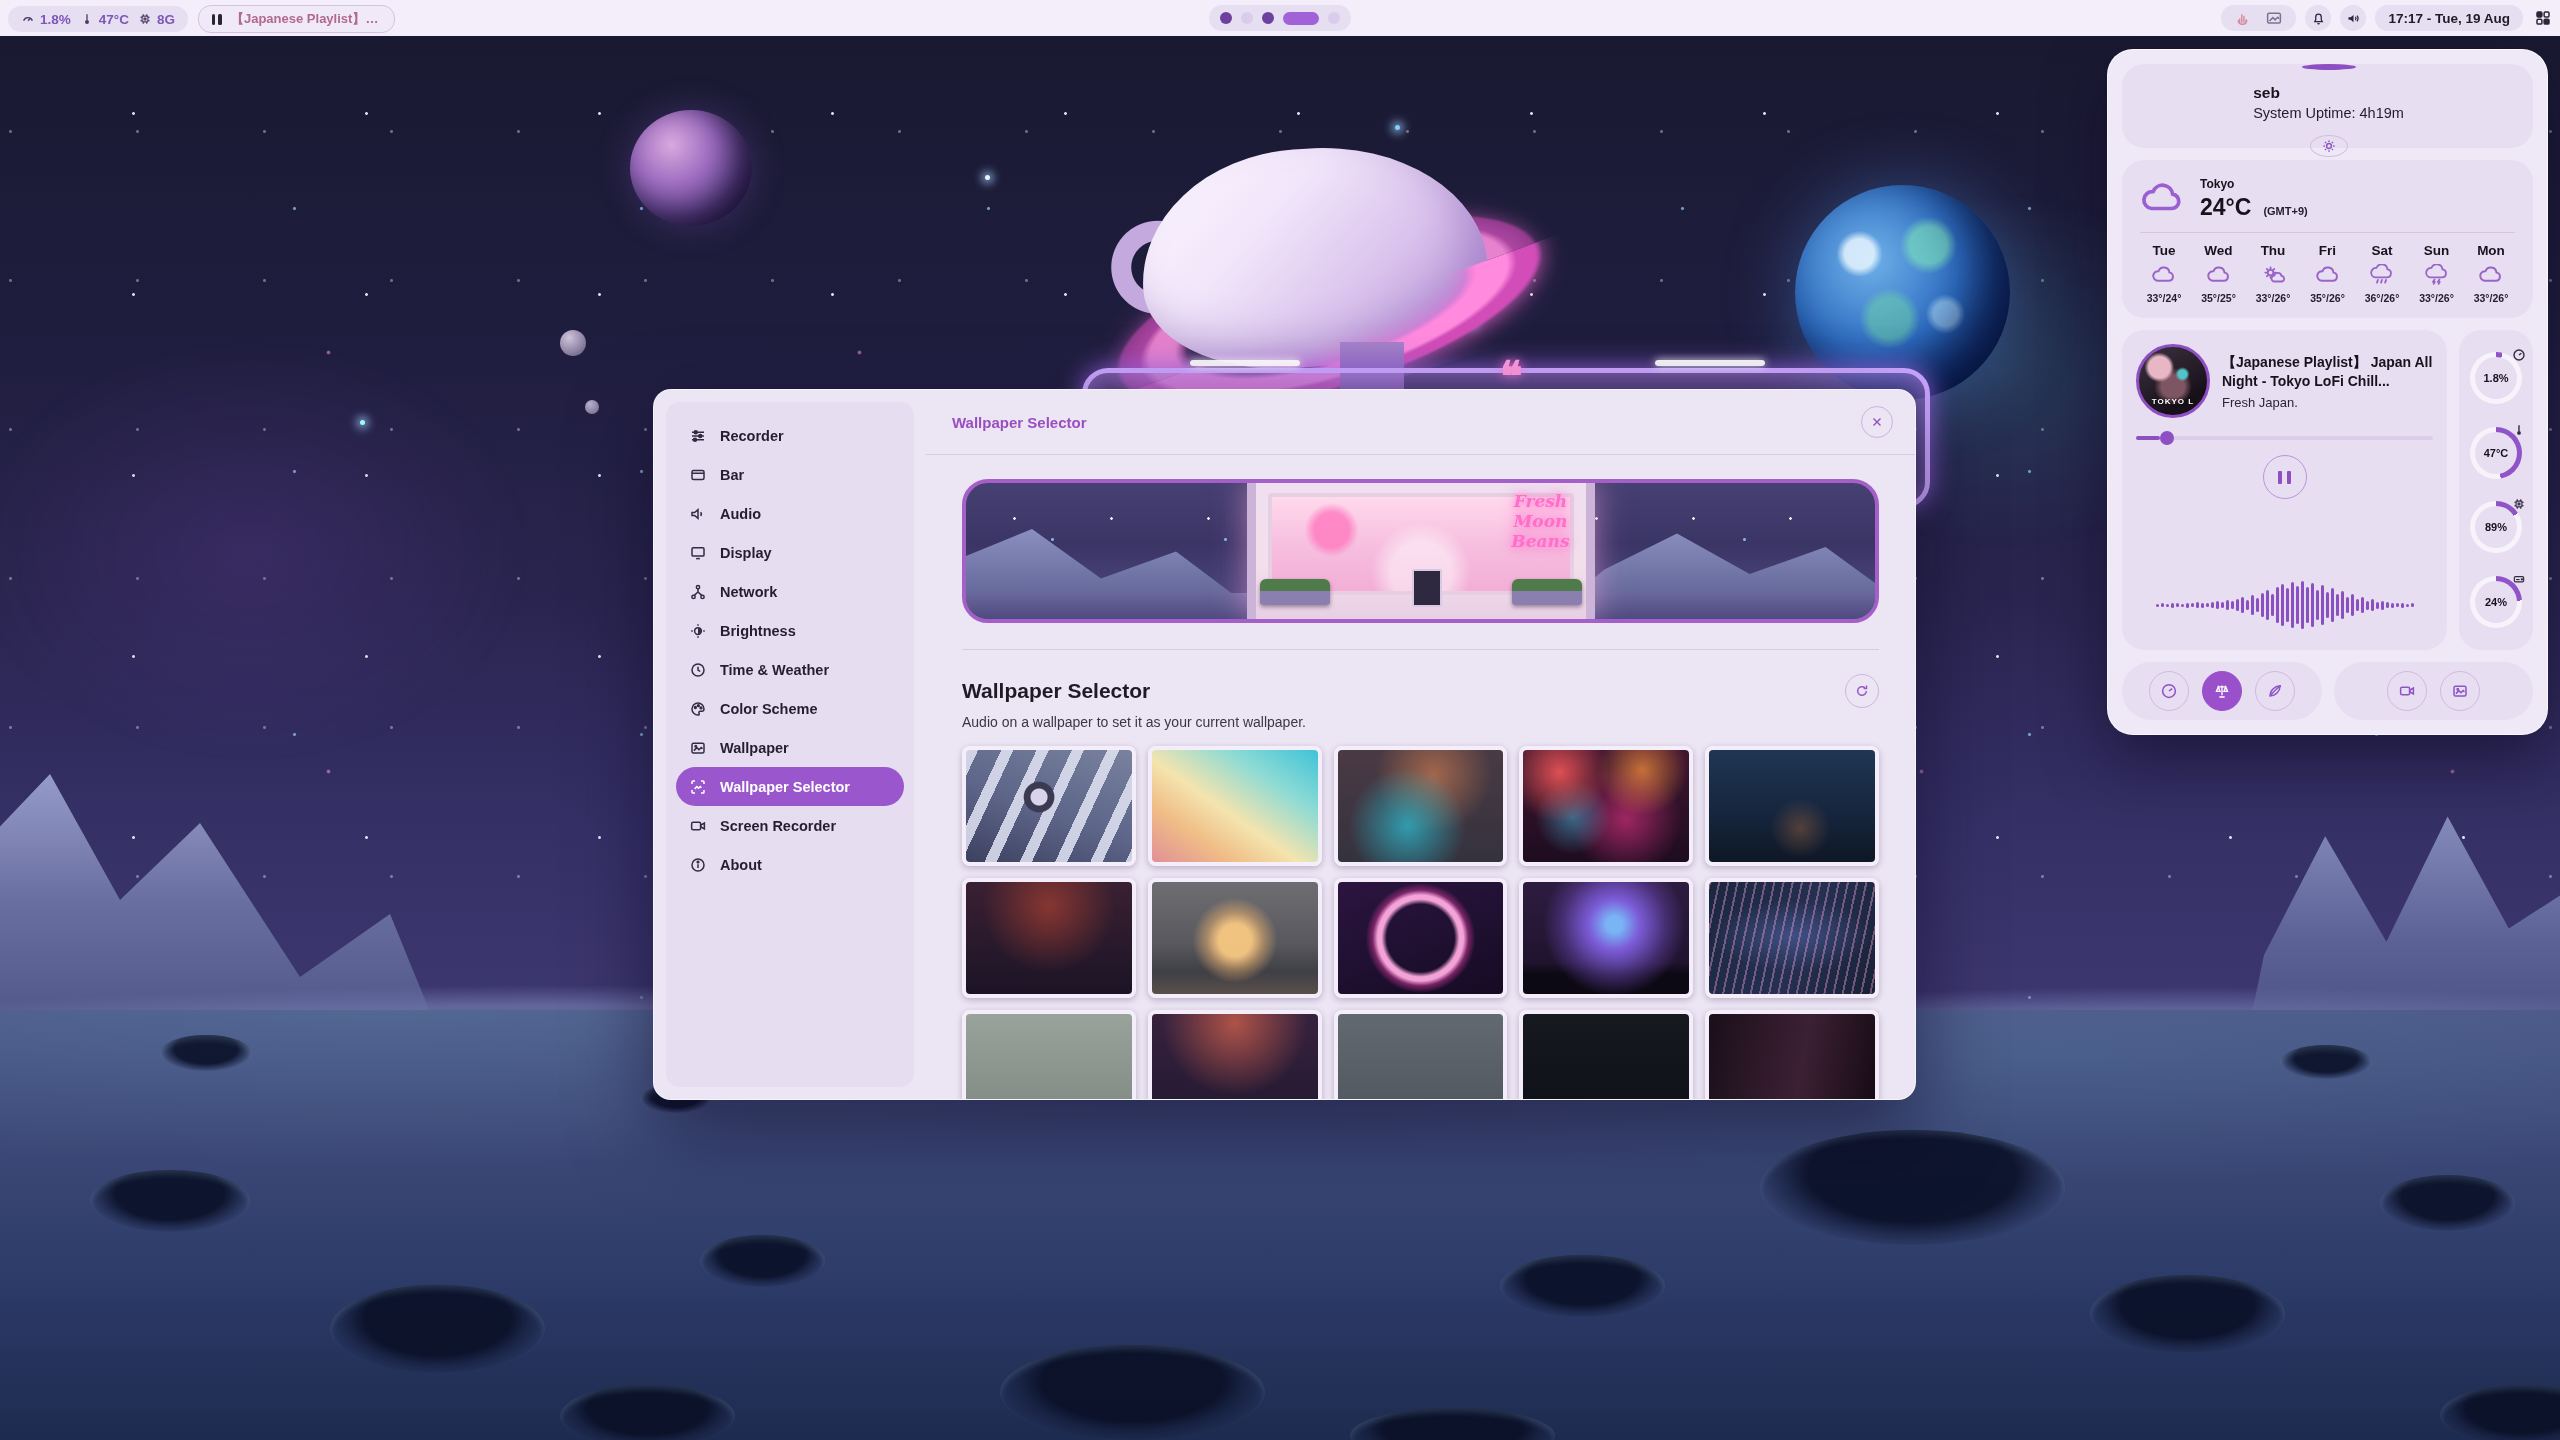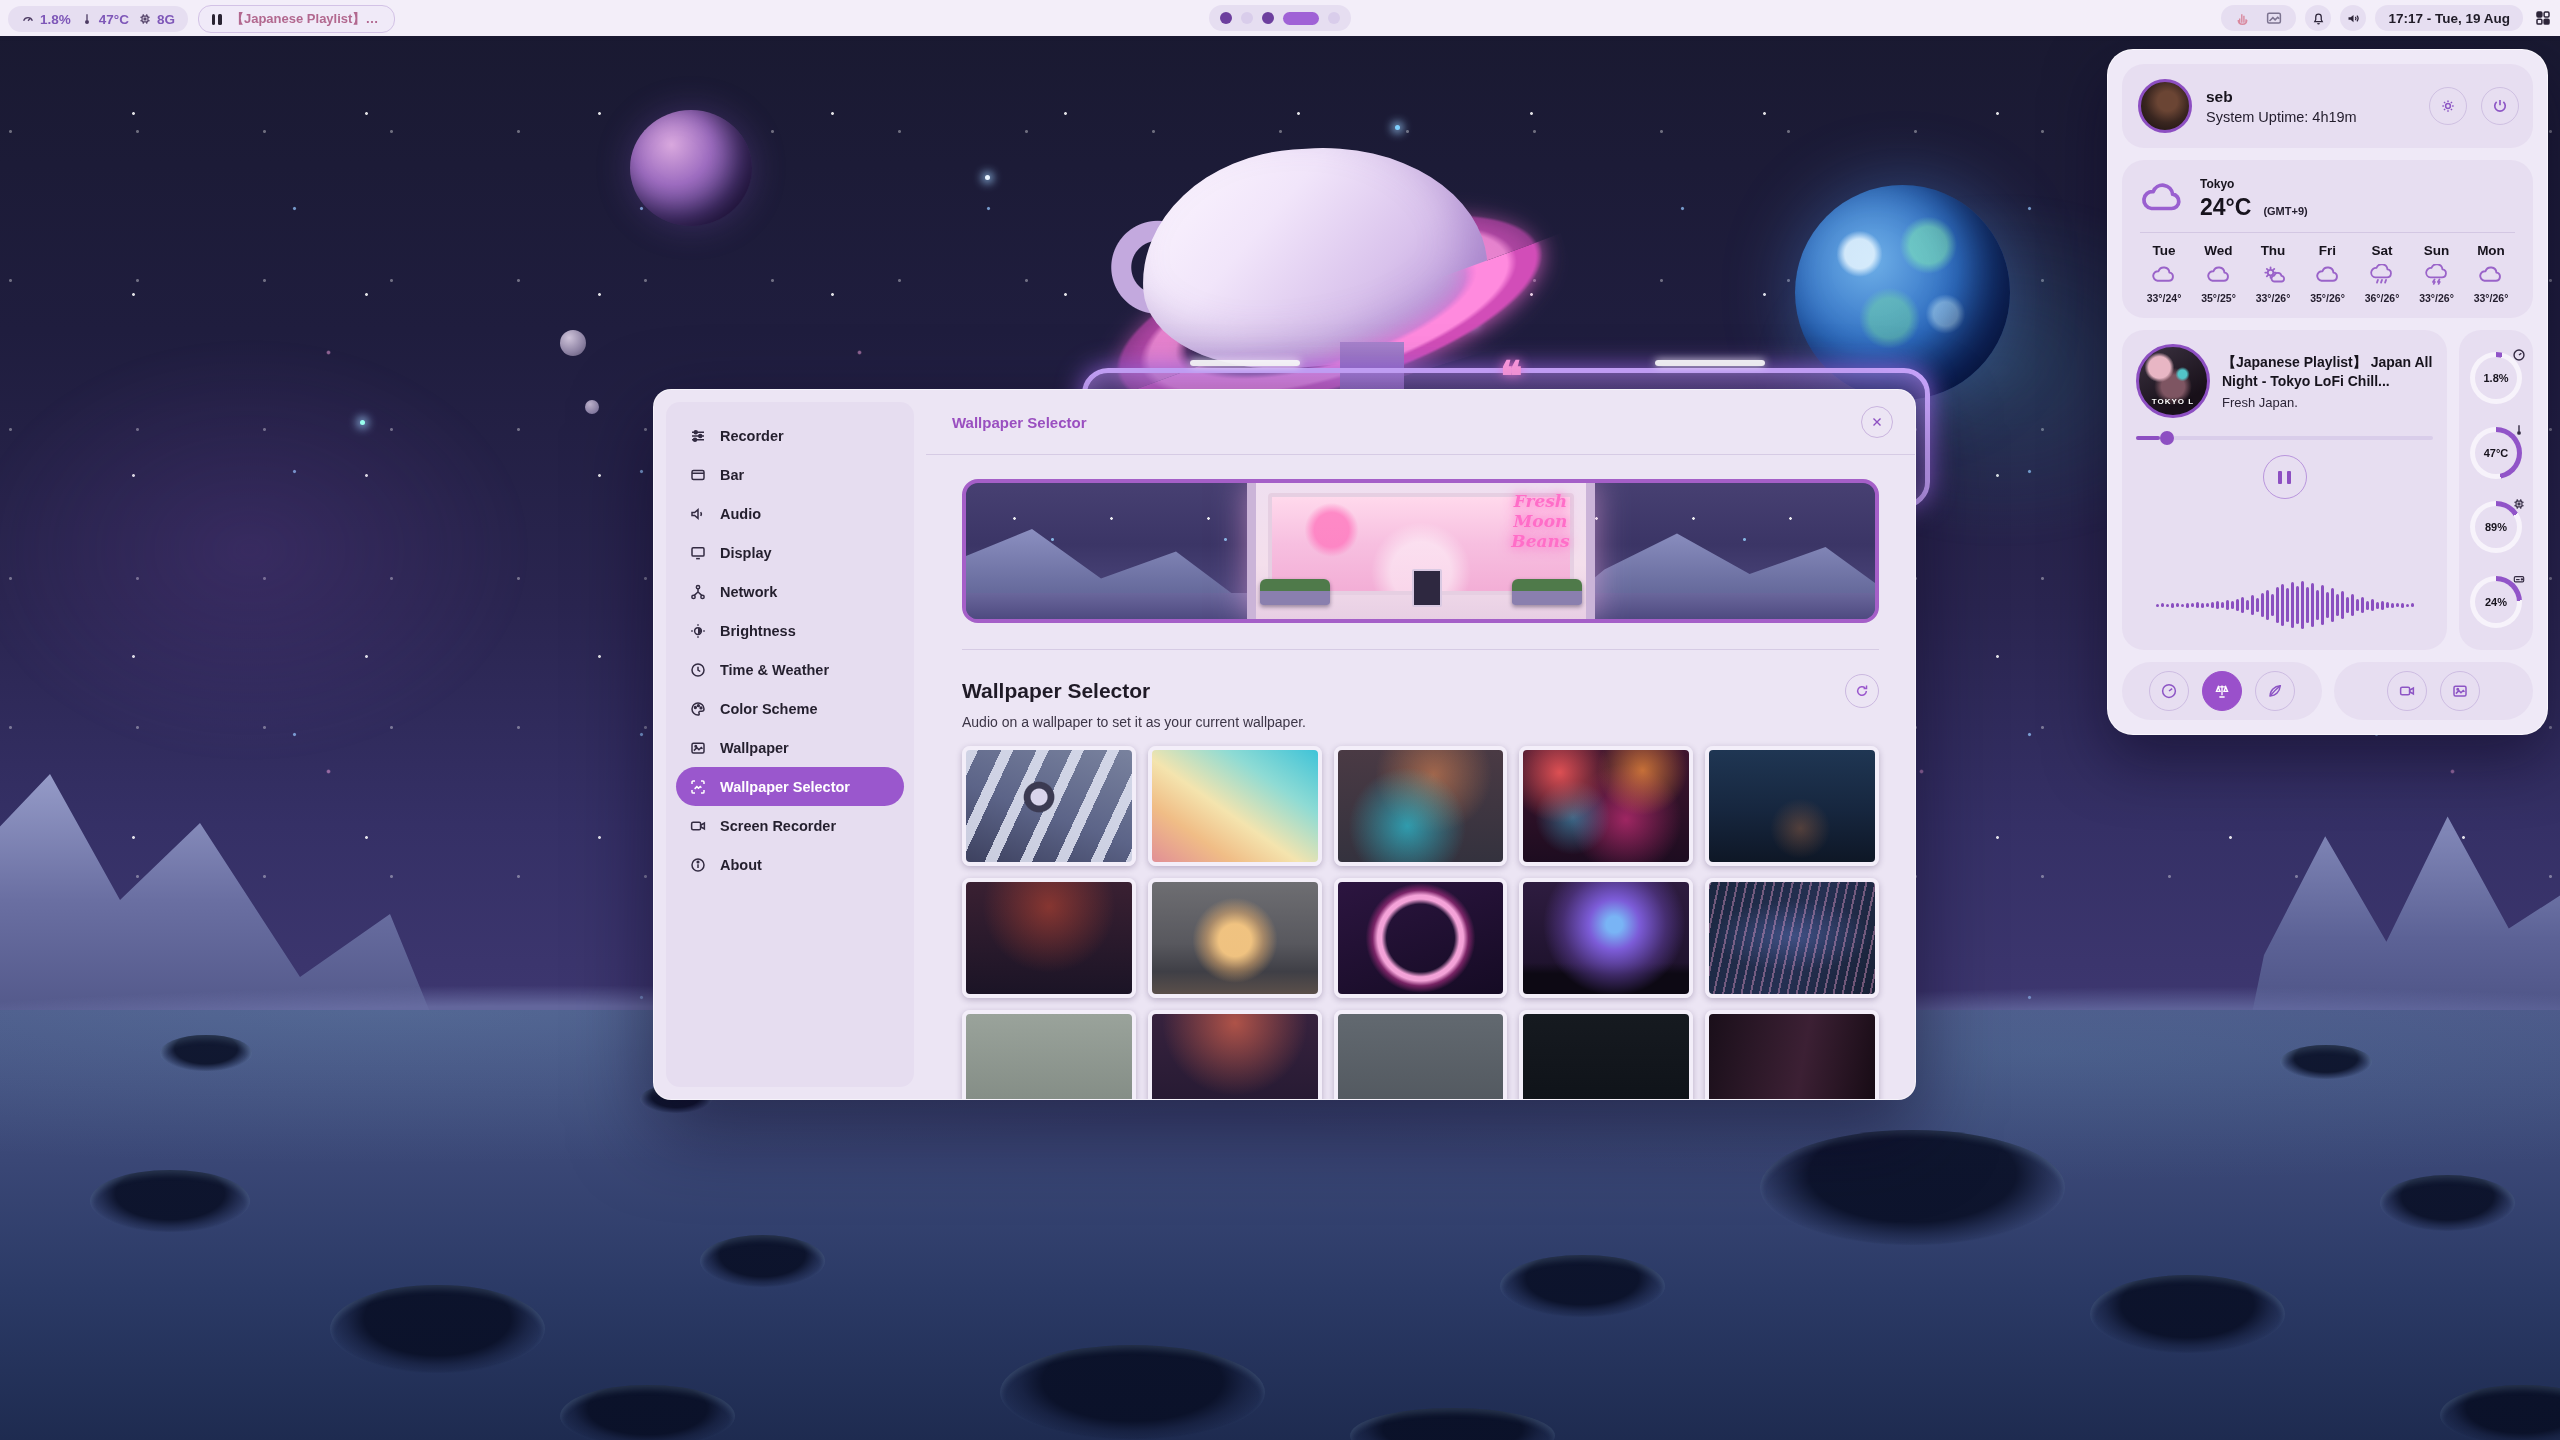--- a/index.html
+++ b/index.html
@@ -122,21 +122,21 @@
   .side-item .ico{color:#332b42;display:flex;}
   .side-item.active{background:#9a57cd;color:#ffffff;}
   .side-item.active .ico{color:#ffffff;}
   .content{position:absolute;left:272px;right:0;top:0;bottom:0;display:flex;flex-direction:column;}
   .win-header{height:64px;display:flex;align-items:center;justify-content:space-between;padding:0 22px 0 26px;flex:0 0 auto;}
   .win-title{color:#9a4fc0;font-size:15px;font-weight:bold;}
   .close-btn{width:32px;height:32px;border-radius:50%;border:1.5px solid #c9b4de;display:flex;align-items:center;justify-content:center;color:#8d4fc2;background:transparent;}
   .hdiv{height:1px;background:#d6cbe4;flex:0 0 auto;}
   .win-body{flex:1;padding:24px 36px 0 36px;overflow:hidden;}
   .h2{font-size:21px;font-weight:bold;color:#1f1a26;margin:0 0 16px 0;}
-  .preview{height:136px;border-radius:16px;border:4px solid #a55fc8;overflow:hidden;position:relative;
+  .preview{height:136px;border-radius:26px;border:4px solid #a55fc8;overflow:hidden;position:relative;
     background:linear-gradient(180deg,#474072 0%,#3b3566 45%,#514b83 100%);}
   .pv-stars{position:absolute;inset:0;
     background-image:radial-gradient(circle,rgba(255,255,255,.9) 1px,transparent 1.6px),
       radial-gradient(circle,rgba(150,210,255,.8) 1px,transparent 2px);
     background-size:97px 71px,173px 113px;}
   .pv-mtn{position:absolute;bottom:0;height:90px;}
   .pv-mtn.l{left:0;width:300px;background:linear-gradient(180deg,#8b8fc0,#565a8c);
     clip-path:polygon(0 100%,0 30%,22% 0,45% 55%,70% 25%,100% 100%);}
   .pv-mtn.r{right:0;width:330px;background:linear-gradient(180deg,#8b8fc0,#565a8c);
     clip-path:polygon(0 100%,18% 45%,40% 5%,62% 50%,85% 20%,100% 60%,100% 100%);}
@@ -202,21 +202,21 @@
       radial-gradient(circle at 50% 8%,rgba(205,95,75,.8),transparent 55%),
       linear-gradient(180deg,#37223e,#221830);}
   .wp13{background:linear-gradient(180deg,#626970,#4f555c);}
   .wp14{background:linear-gradient(180deg,#161a20,#0d1117);}
   .wp15{background:linear-gradient(100deg,#1a0f1a,#3c2034 55%,#150a13);}
   
   #dashboard{position:absolute;left:2107px;top:49px;width:441px;height:686px;z-index:50;
     background:#efe9f7;border-radius:26px;border:1px solid rgba(255,255,255,.6);
     box-shadow:0 24px 60px rgba(12,6,34,.5);padding:14px;box-sizing:border-box;
     display:flex;flex-direction:column;gap:12px;}
-  .card{background:#e7def1;border-radius:22px;}
+  .card{background:#e7def1;border-radius:22px;flex-direction:column;}
   .user-card{height:84px;flex:0 0 auto;display:flex;align-items:center;gap:14px;padding:0 14px 0 16px;}
   .avatar{width:54px;height:54px;border-radius:50%;border:3px solid #8d4fc2;box-sizing:border-box;
     background:radial-gradient(circle at 55% 40%,#6b4534 0 25%,#3a2620 55%,#1d1412 90%);}
   .user-meta{flex:1;min-width:0;}
   .user-name{font-size:15.5px;font-weight:bold;color:#17131d;}
   .user-uptime{font-size:14.5px;color:#221c2c;margin-top:3px;}
   .round-btn{width:38px;height:38px;border-radius:50%;border:1.5px solid #cfc0e2;background:transparent;
     display:flex;align-items:center;justify-content:center;color:#8d55c5;}
   .weather-card{flex:0 0 auto;padding:14px 18px 14px 18px;}
   .weather-top{display:flex;align-items:center;gap:14px;}

